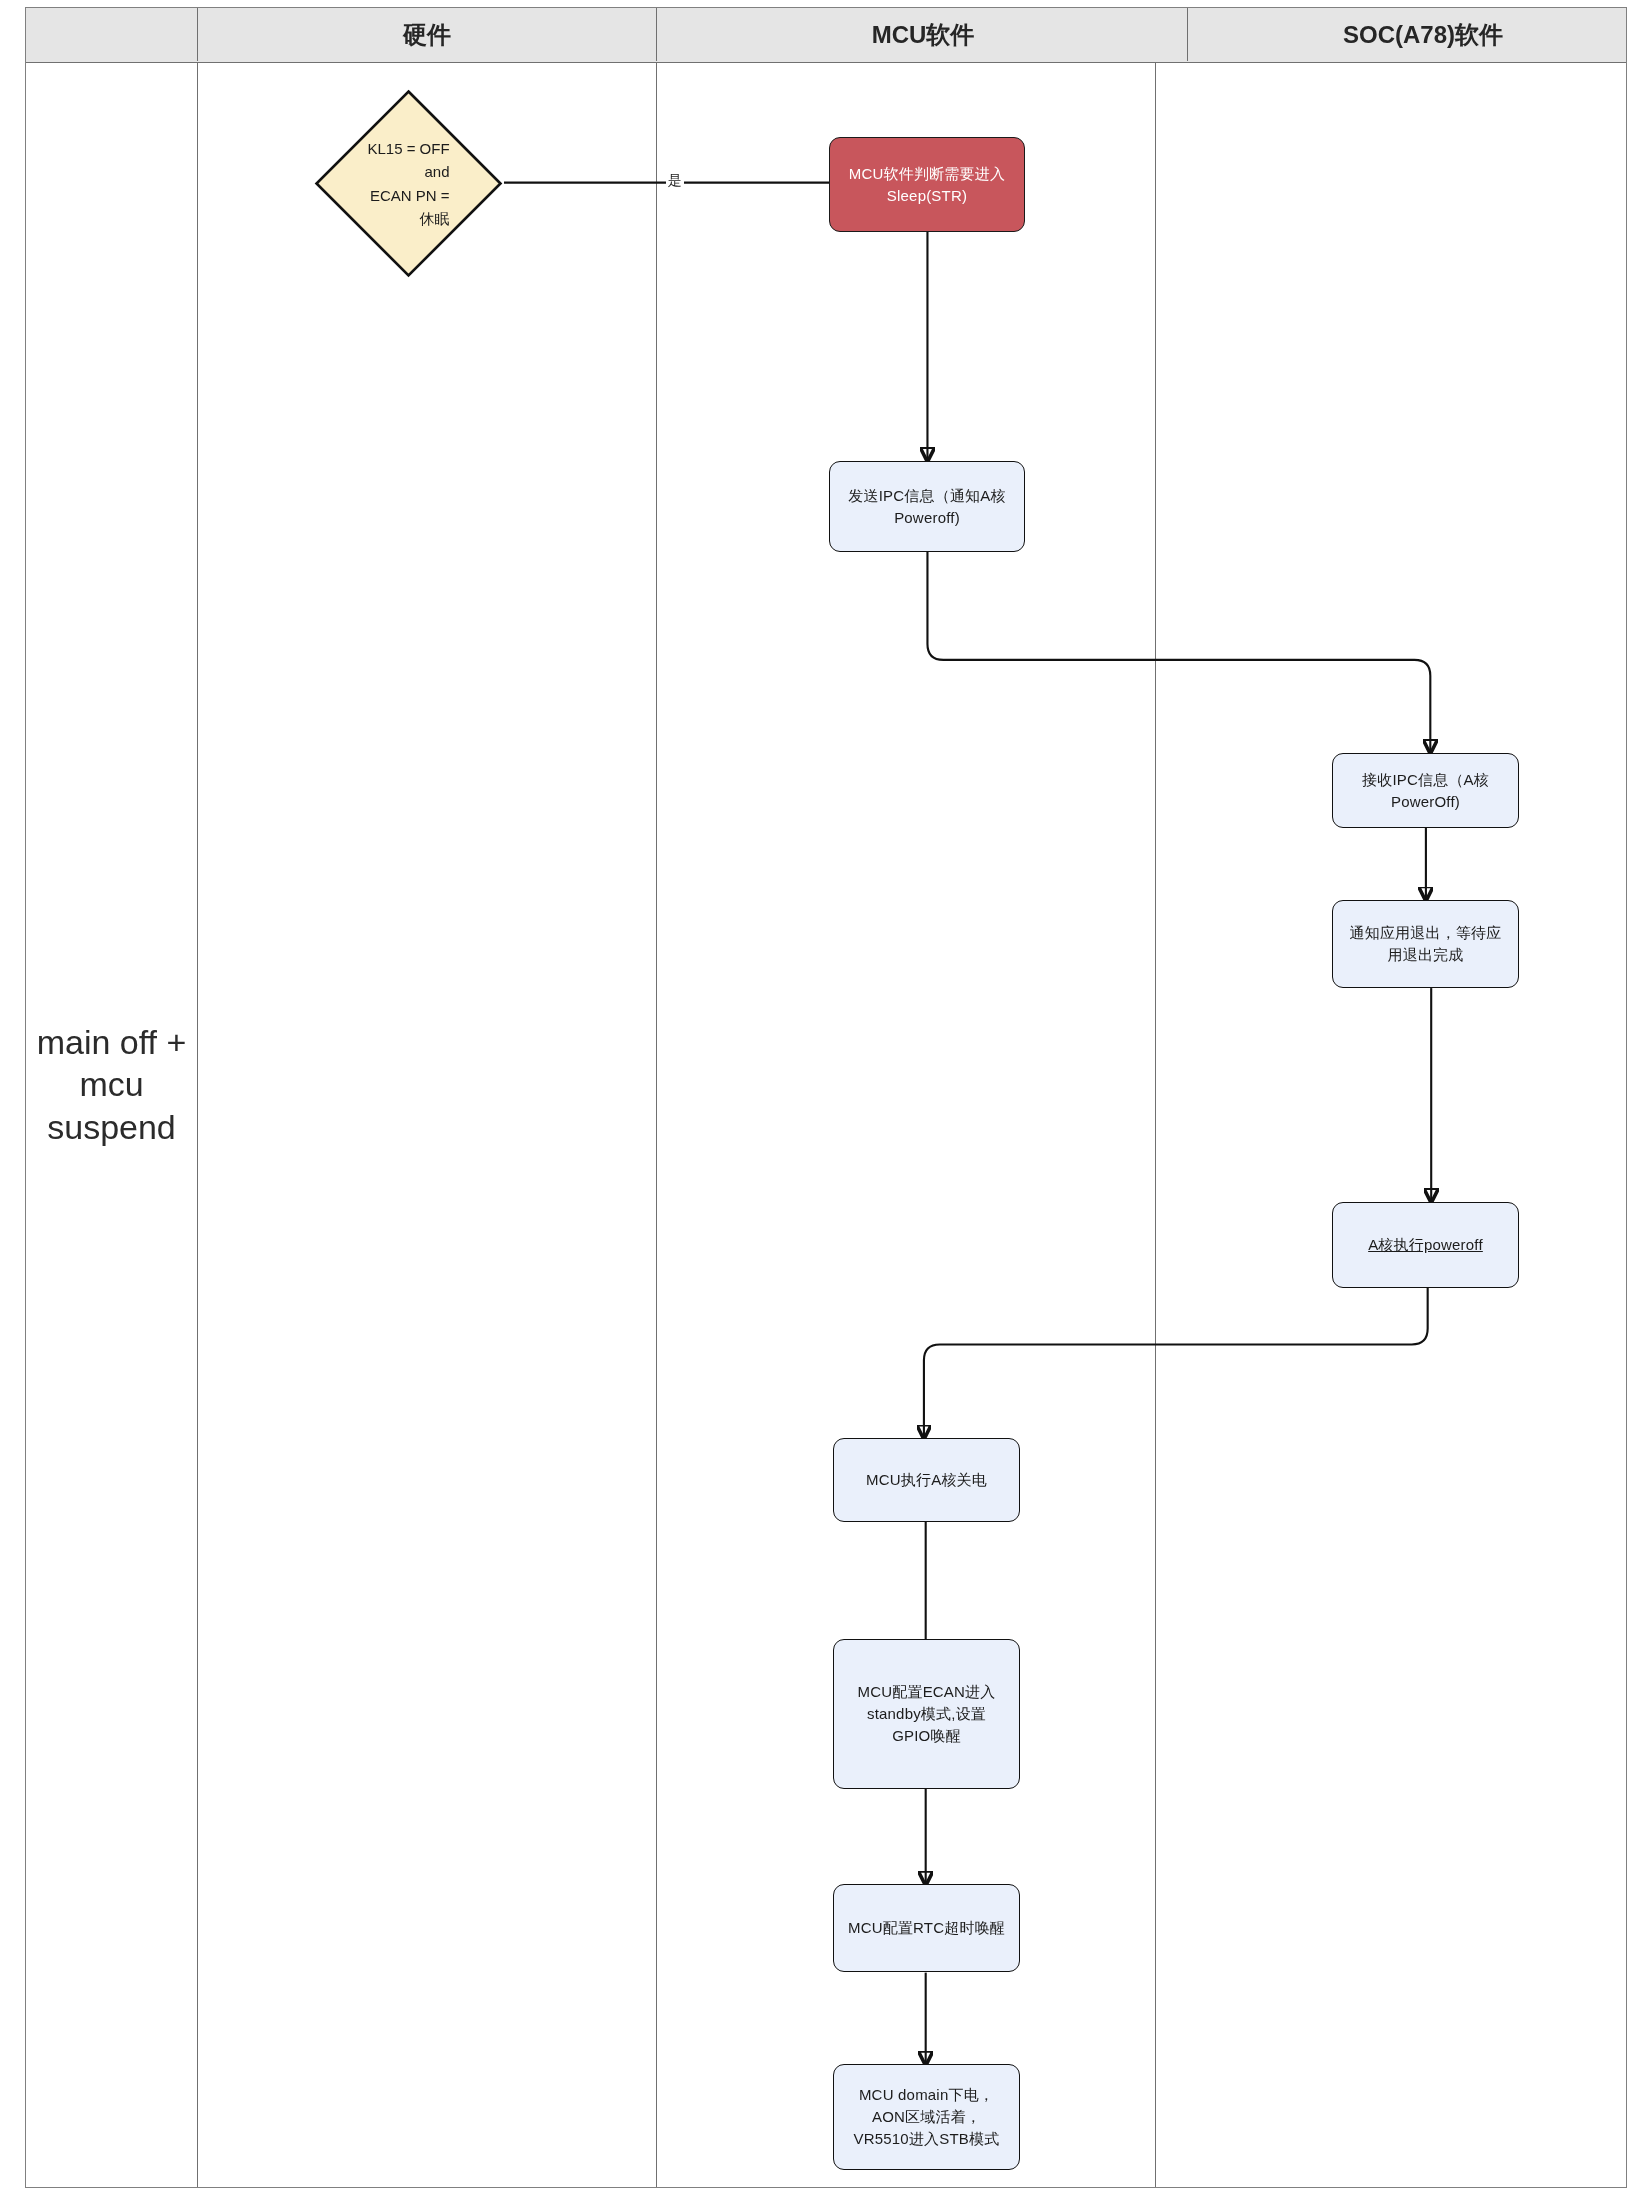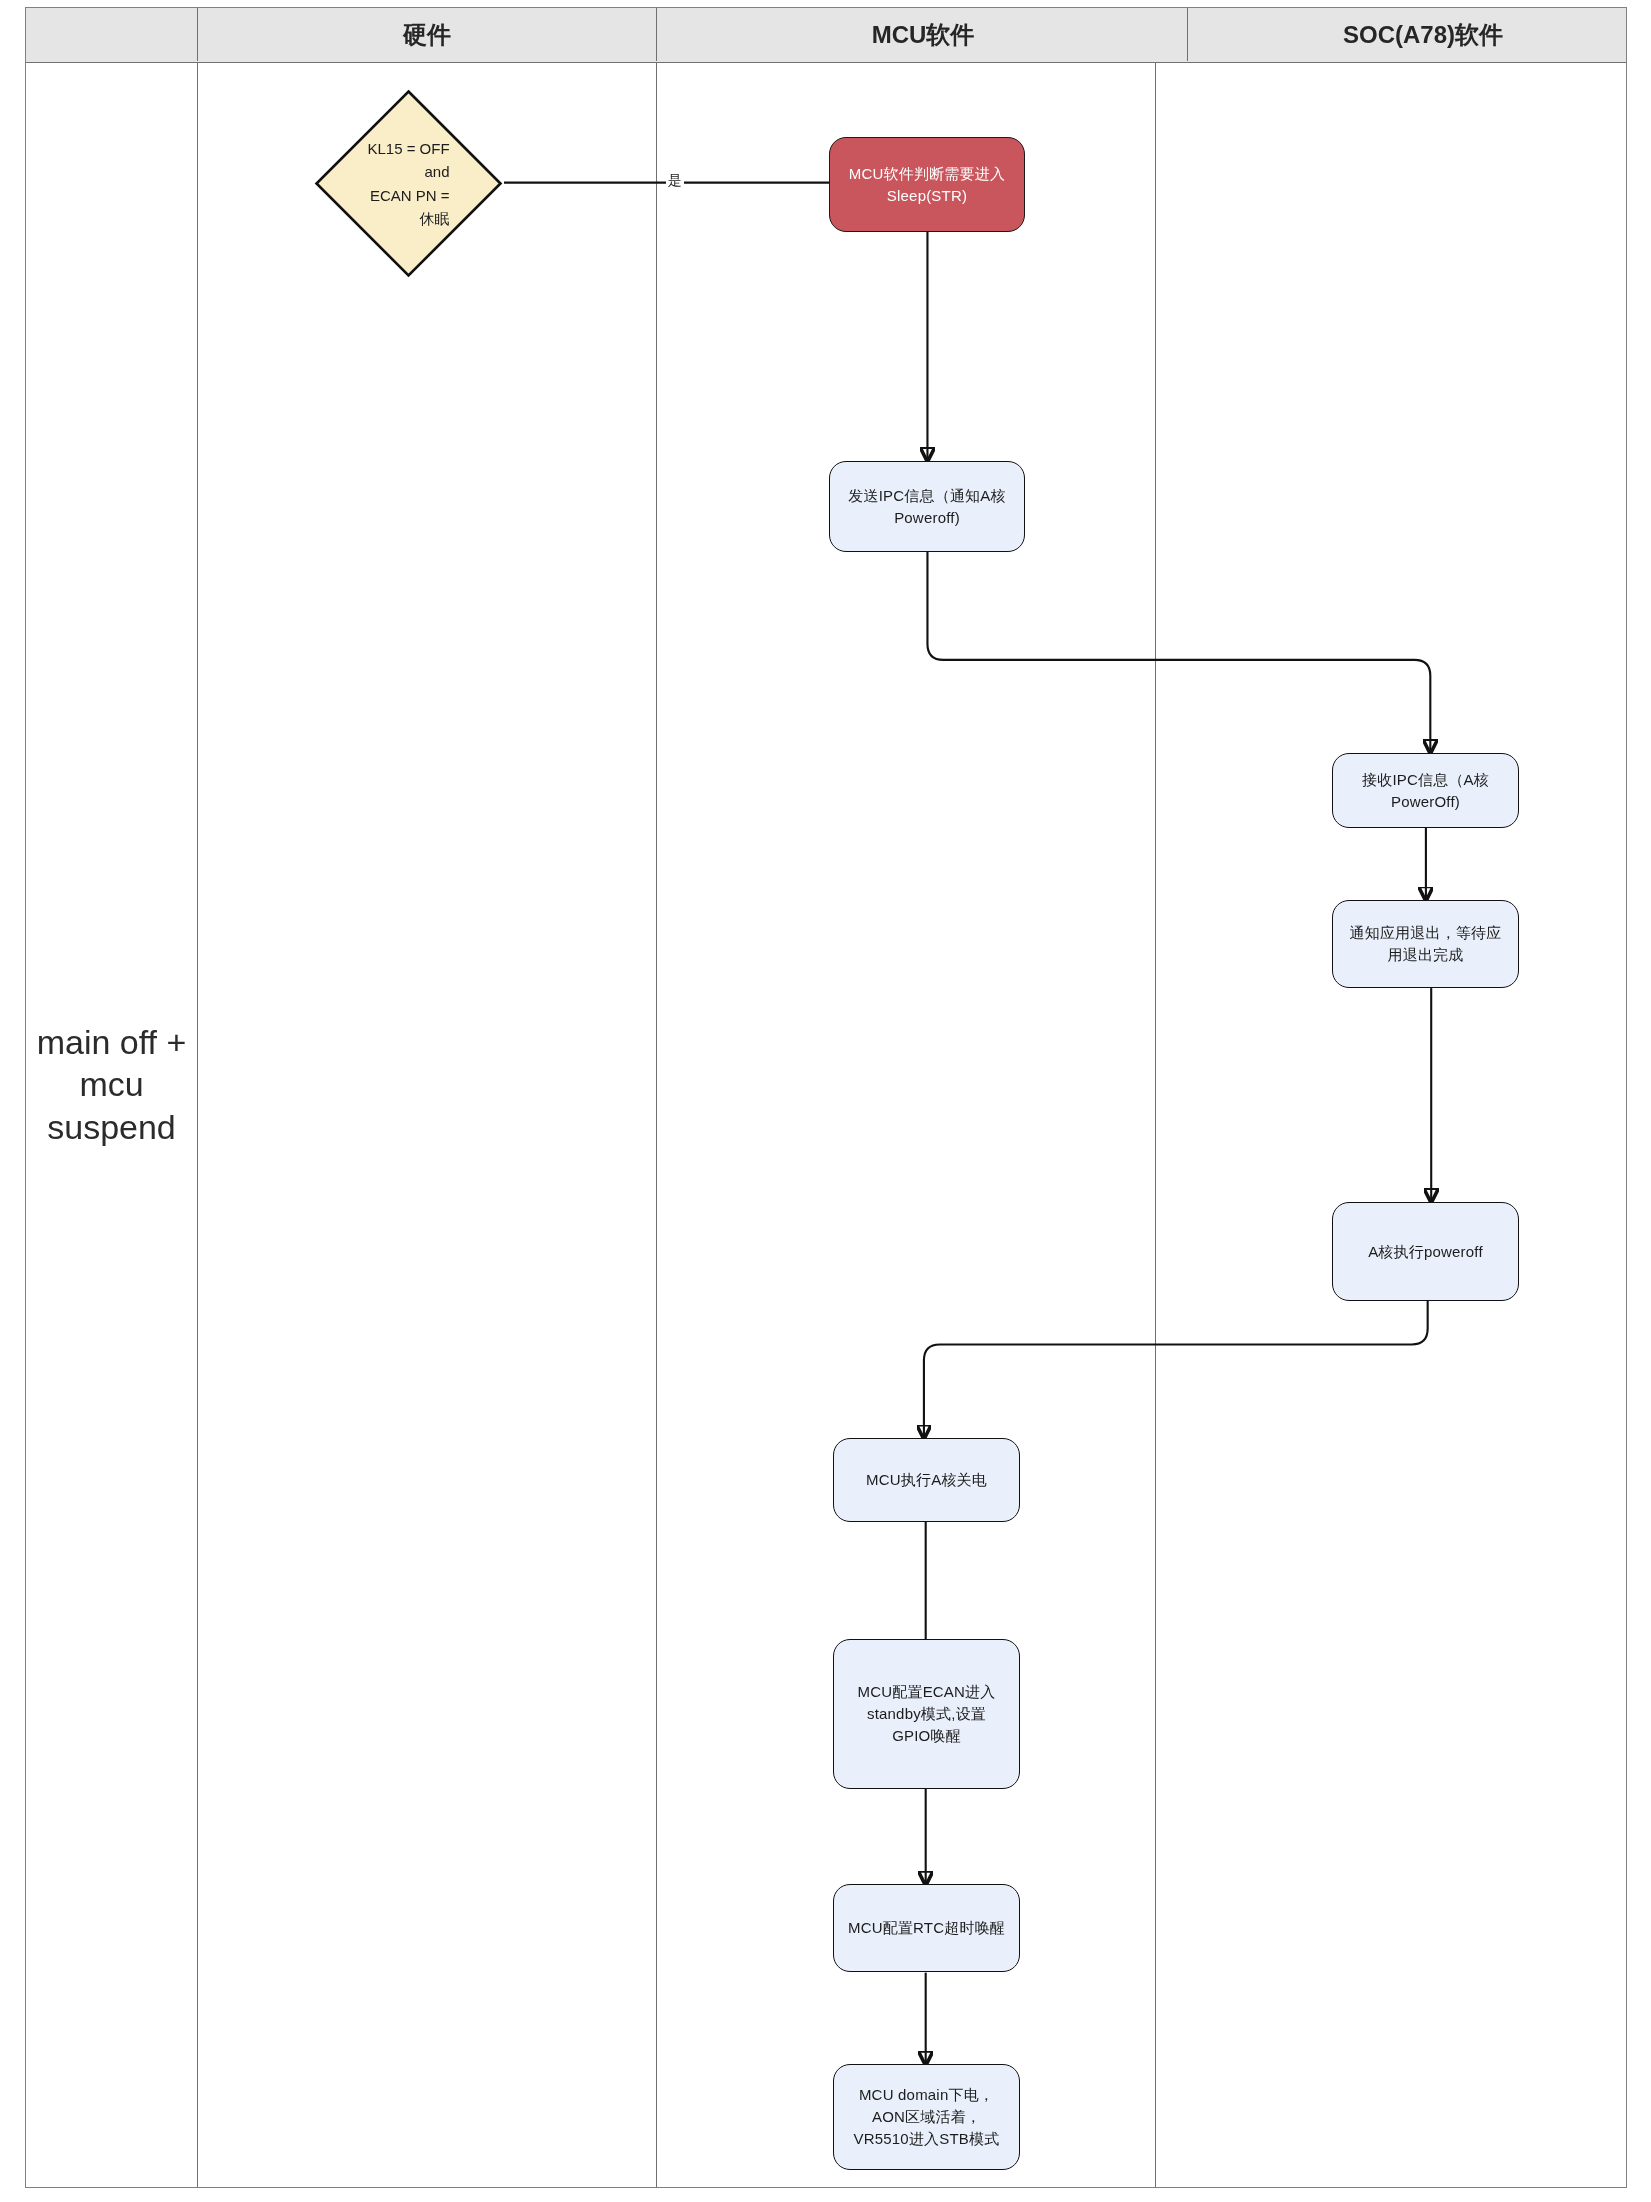--- a/index.html
+++ b/index.html
@@ -76,21 +76,21 @@
   }
 
   
   .node {
     position: absolute;
     box-sizing: border-box;
     display: flex;
     align-items: center;
     justify-content: center;
     text-align: center;
-    border-radius: 17px;
+    border-radius: 11px;
     border: 1.8px solid #111111;
     font-size: 15px;
     line-height: 1.45;
     padding: 3.5px 7px;
     white-space: pre-line;
     letter-spacing: 0.2px;
   }
   .node.process {
     background: #eaf0fb;
     color: #1c1c1c;
@@ -204,21 +204,21 @@
 
   <div class="node process" style="left:829px; top:461px; width:196px; height:91px;">发送IPC信息（通知A核
 Poweroff)</div>
 
   <div class="node process" style="left:1332px; top:753px; width:187px; height:75px;">接收IPC信息（A核
 PowerOff)</div>
 
   <div class="node process" style="left:1332px; top:900px; width:187px; height:88px;">通知应用退出，等待应
 用退出完成</div>
 
-  <div class="node process" style="left:1332px; top:1202px; width:187px; height:99px;">A核执行poweroff</div>
+  <div class="node process" style="left:1332px; top:1202px; width:187px; height:86px;text-decoration:underline;">A核执行poweroff</div>
 
   <div class="node process" style="left:833px; top:1438px; width:187px; height:84px;">MCU执行A核关电</div>
 
   <div class="node process" style="left:833px; top:1639px; width:187px; height:150px;">MCU配置ECAN进入
 standby模式,设置
 GPIO唤醒</div>
 
   <div class="node process" style="left:833px; top:1884px; width:187px; height:88px;">MCU配置RTC超时唤醒</div>
 
   <div class="node process" style="left:833px; top:2064px; width:187px; height:106px;">MCU domain下电，

